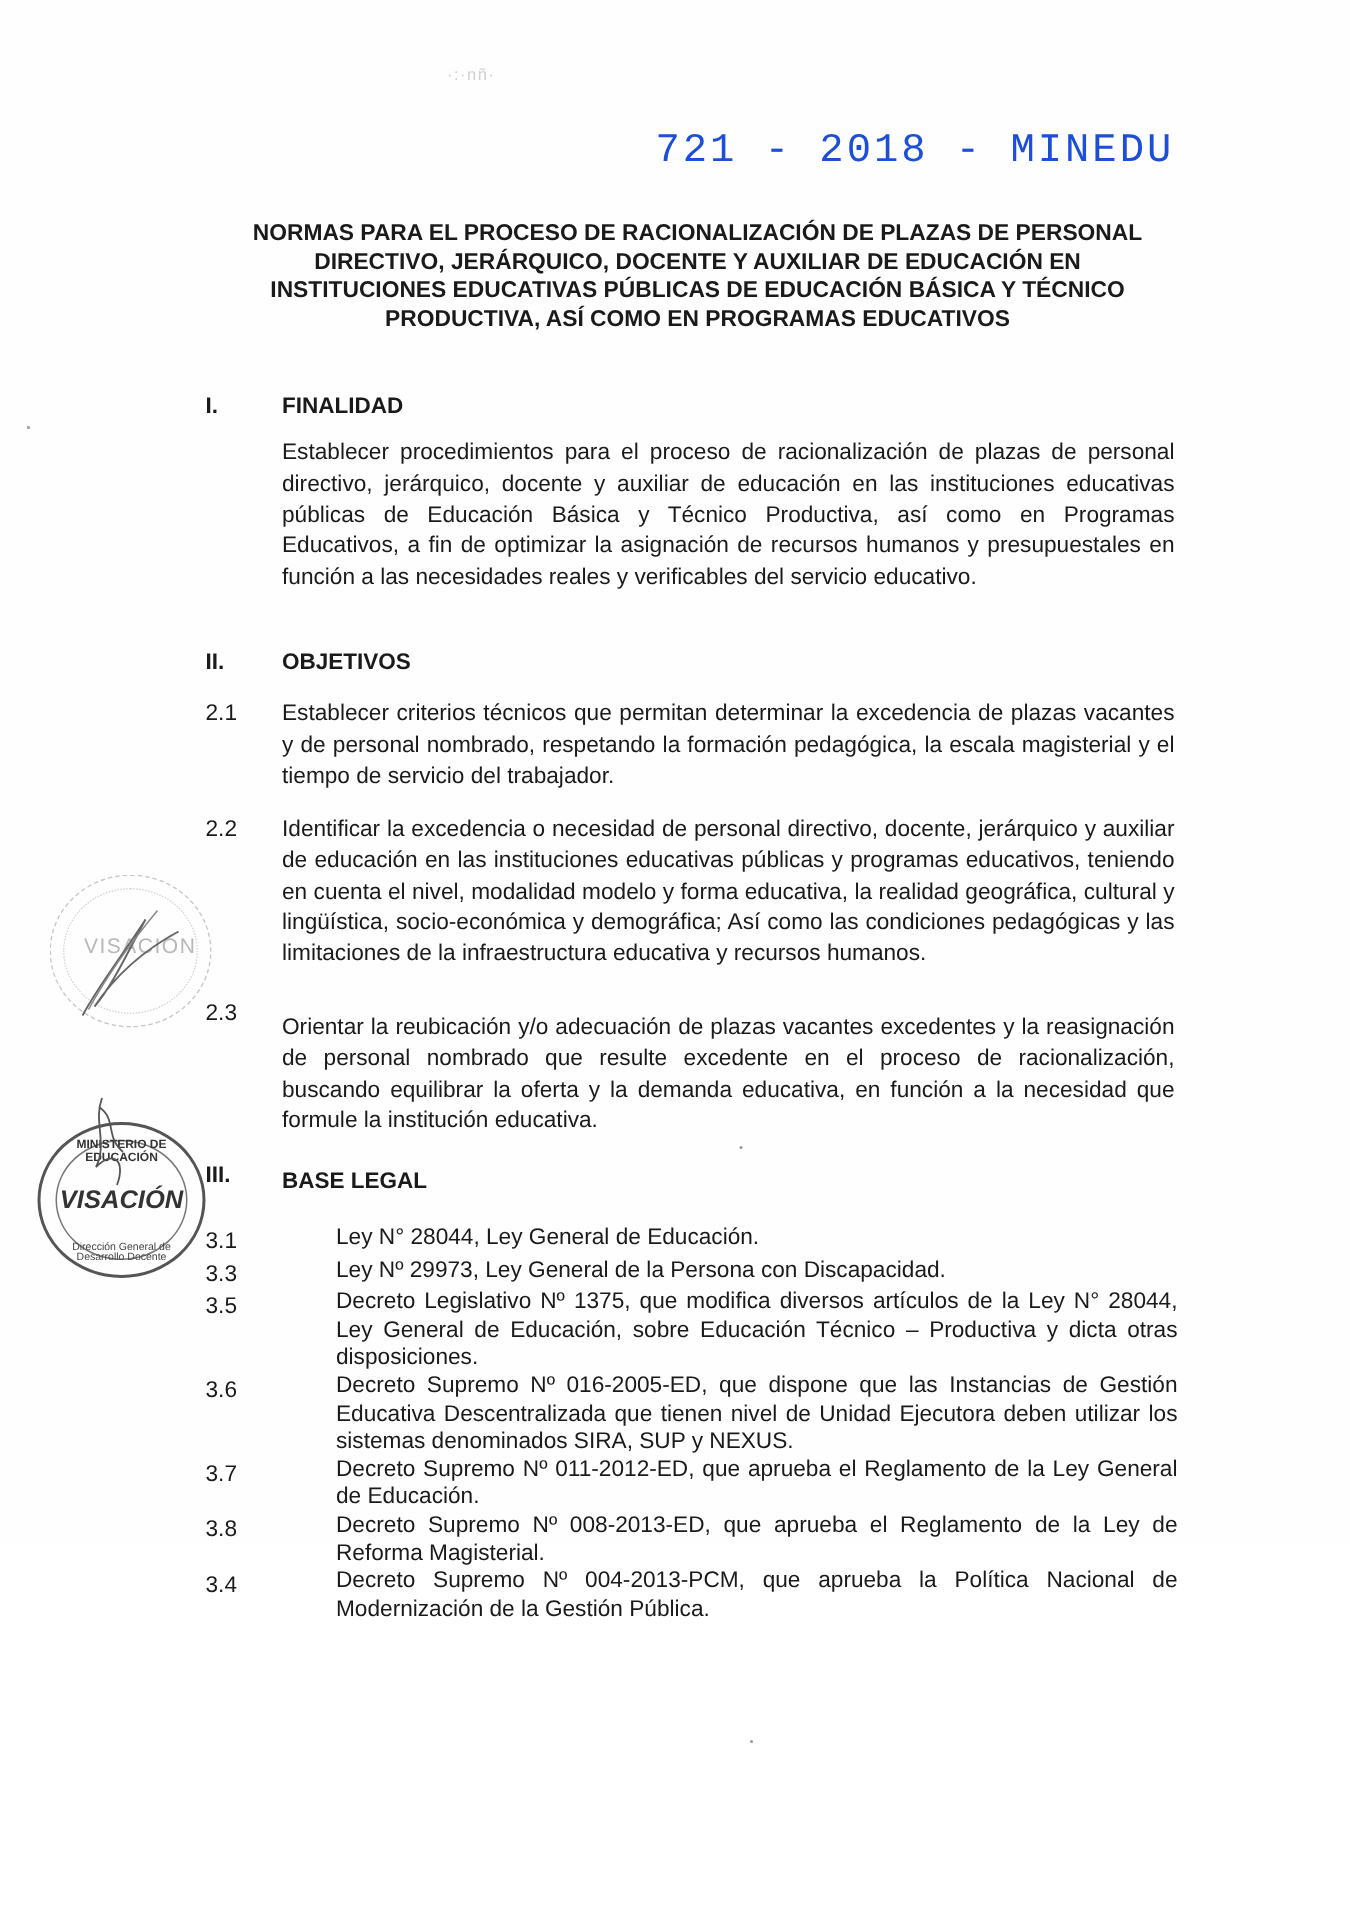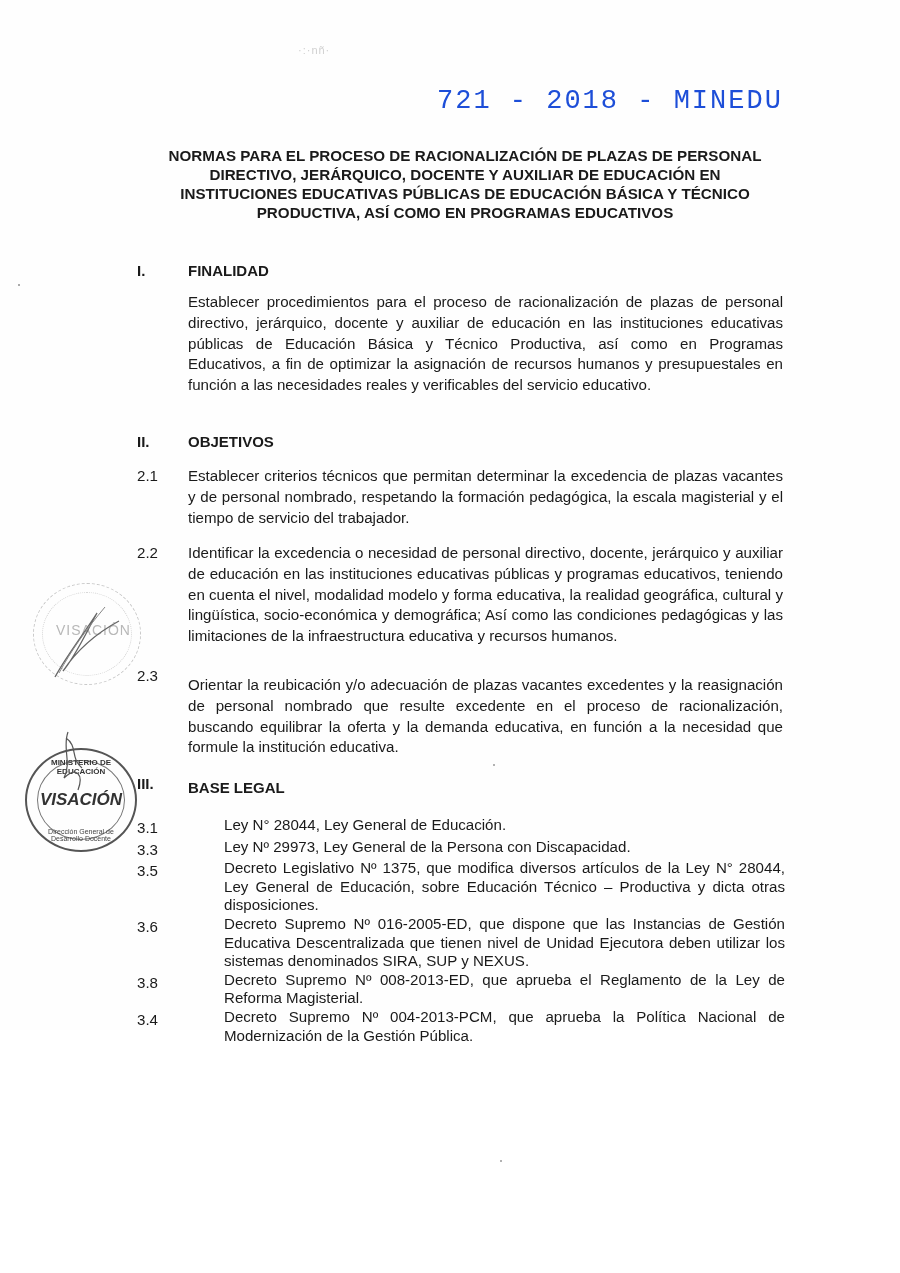--- a/index.html
+++ b/index.html
@@ -73,20 +73,24 @@
     </div>
     <div class="legal-item">
       <span class="n">3.5</span>
       <span class="t">Decreto Legislativo Nº 1375, que modifica diversos artículos de la Ley N° 28044, Ley General de Educación, sobre Educación Técnico – Productiva y dicta otras disposiciones.</span>
     </div>
     <div class="legal-item">
       <span class="n">3.6</span>
       <span class="t">Decreto Supremo Nº 016-2005-ED, que dispone que las Instancias de Gestión Educativa Descentralizada que tienen nivel de Unidad Ejecutora deben utilizar los sistemas denominados SIRA, SUP y NEXUS.</span>
     </div>
     <div class="legal-item">
+      <span class="n">3.7</span>
+      <span class="t">Decreto Supremo Nº 011-2012-ED, que aprueba el Reglamento de la Ley General de Educación.</span>
+    </div>
+    <div class="legal-item">
       <span class="n">3.8</span>
       <span class="t">Decreto Supremo Nº 008-2013-ED, que aprueba el Reglamento de la Ley de Reforma Magisterial.</span>
     </div>
     <div class="legal-item">
       <span class="n">3.4</span>
       <span class="t">Decreto Supremo Nº 004-2013-PCM, que aprueba la Política Nacional de Modernización de la Gestión Pública.</span>
     </div>
   </div>
 
   <div class="seal seal1">

